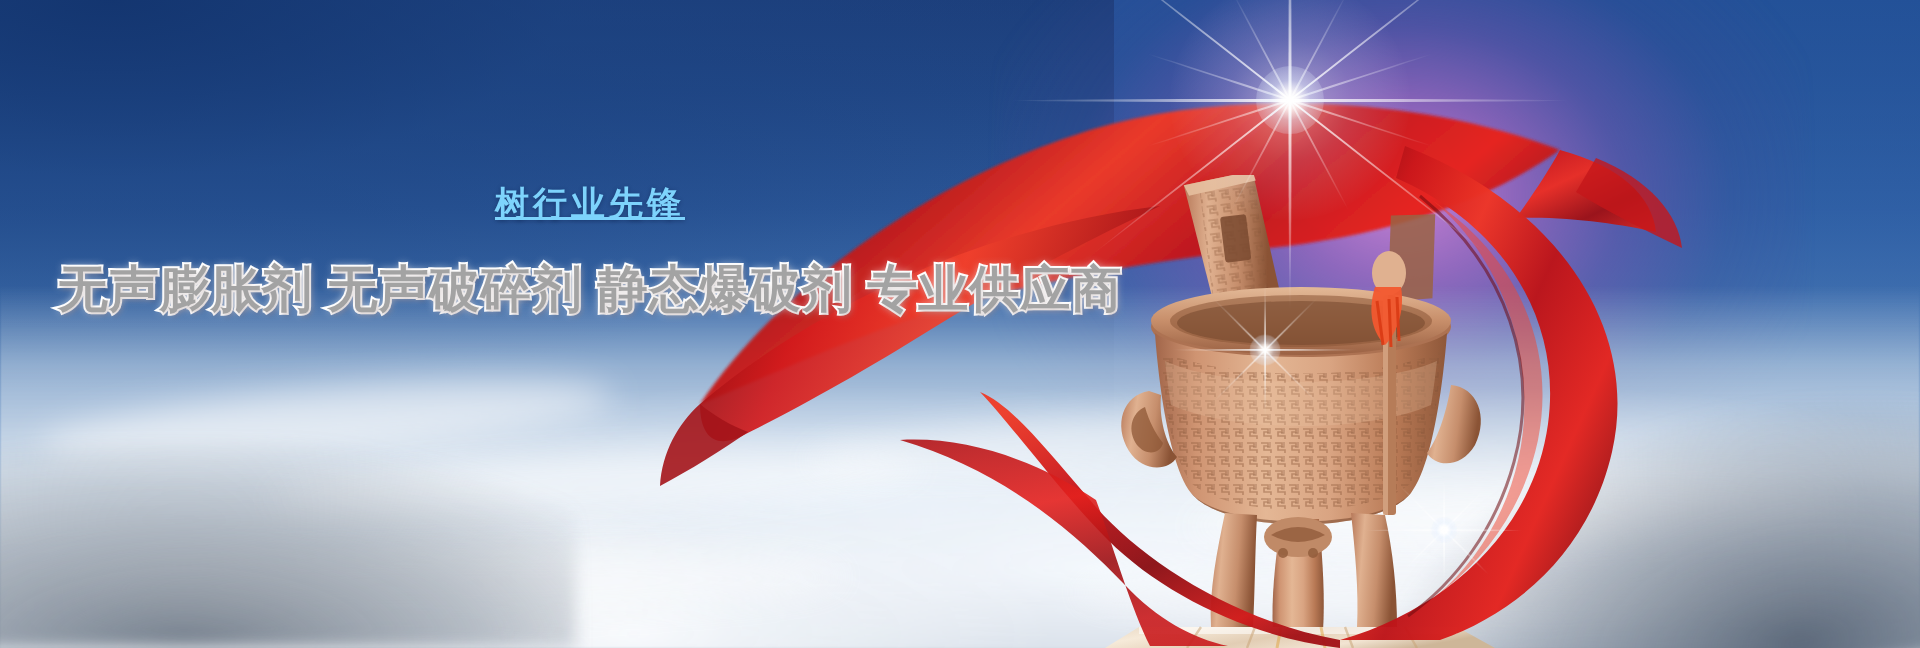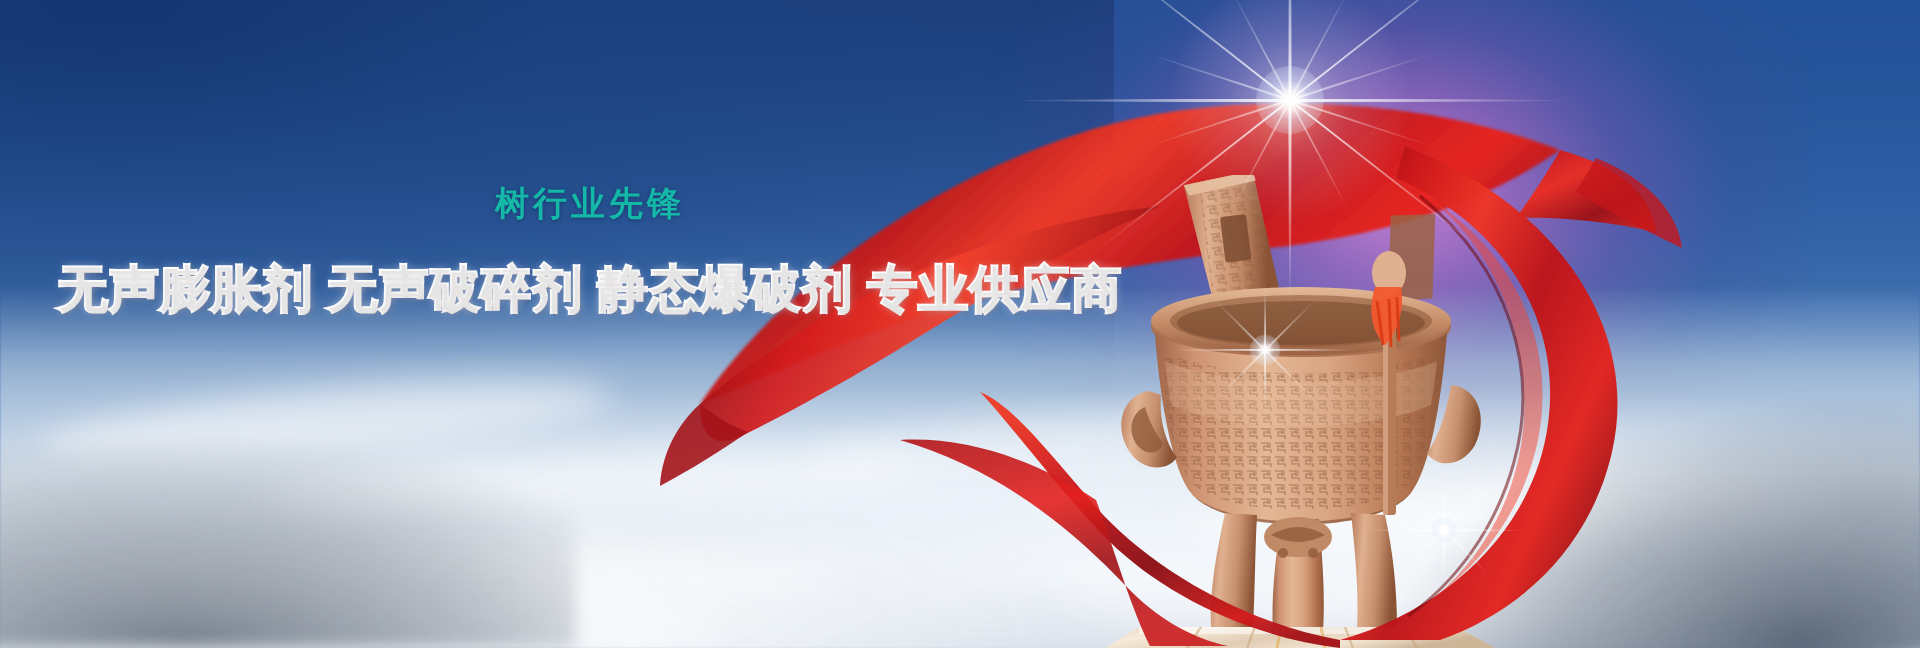--- a/index.html
+++ b/index.html
@@ -186,43 +186,44 @@
     position: absolute;
     left: 0;
     top: 186px;
     width: 1180px;
     text-align: center;
     z-index: 40;
   }
   .headline-sub {
     font-size: 34px;
     font-weight: bold;
-    color: #14b8a6;
+    color: #7dd3fc;
     letter-spacing: 4px;
     line-height: 1;
     margin: 0 0 44px 0;
     text-shadow: 0 1px 4px rgba(10,30,70,0.45);
+    text-decoration: underline;
   }
   .headline-main {
     font-size: 58px;
     font-weight: bold;
     color: #e5191b;
     letter-spacing: 2px;
     line-height: 1;
     margin: 0 0 42px 0;
     -webkit-text-stroke: 4px #ffffff;
     paint-order: stroke fill;
     text-shadow:
       0 0 8px rgba(255,255,255,0.85),
       2px 3px 5px rgba(60,20,20,0.30);
   }
   .headline-tagline {
     font-size: 50px;
-    font-weight: normal;
-    color: #e5e5e5;
+    font-weight: bold;
+    color: #a3a3a3;
     letter-spacing: 1px;
     line-height: 1;
     margin: 16px;
     -webkit-text-stroke: 4px #ffffff;
     paint-order: stroke fill;
     text-shadow:
       0 0 8px rgba(255,255,255,0.85),
       2px 3px 5px rgba(60,20,20,0.30);
   }
 </style>

